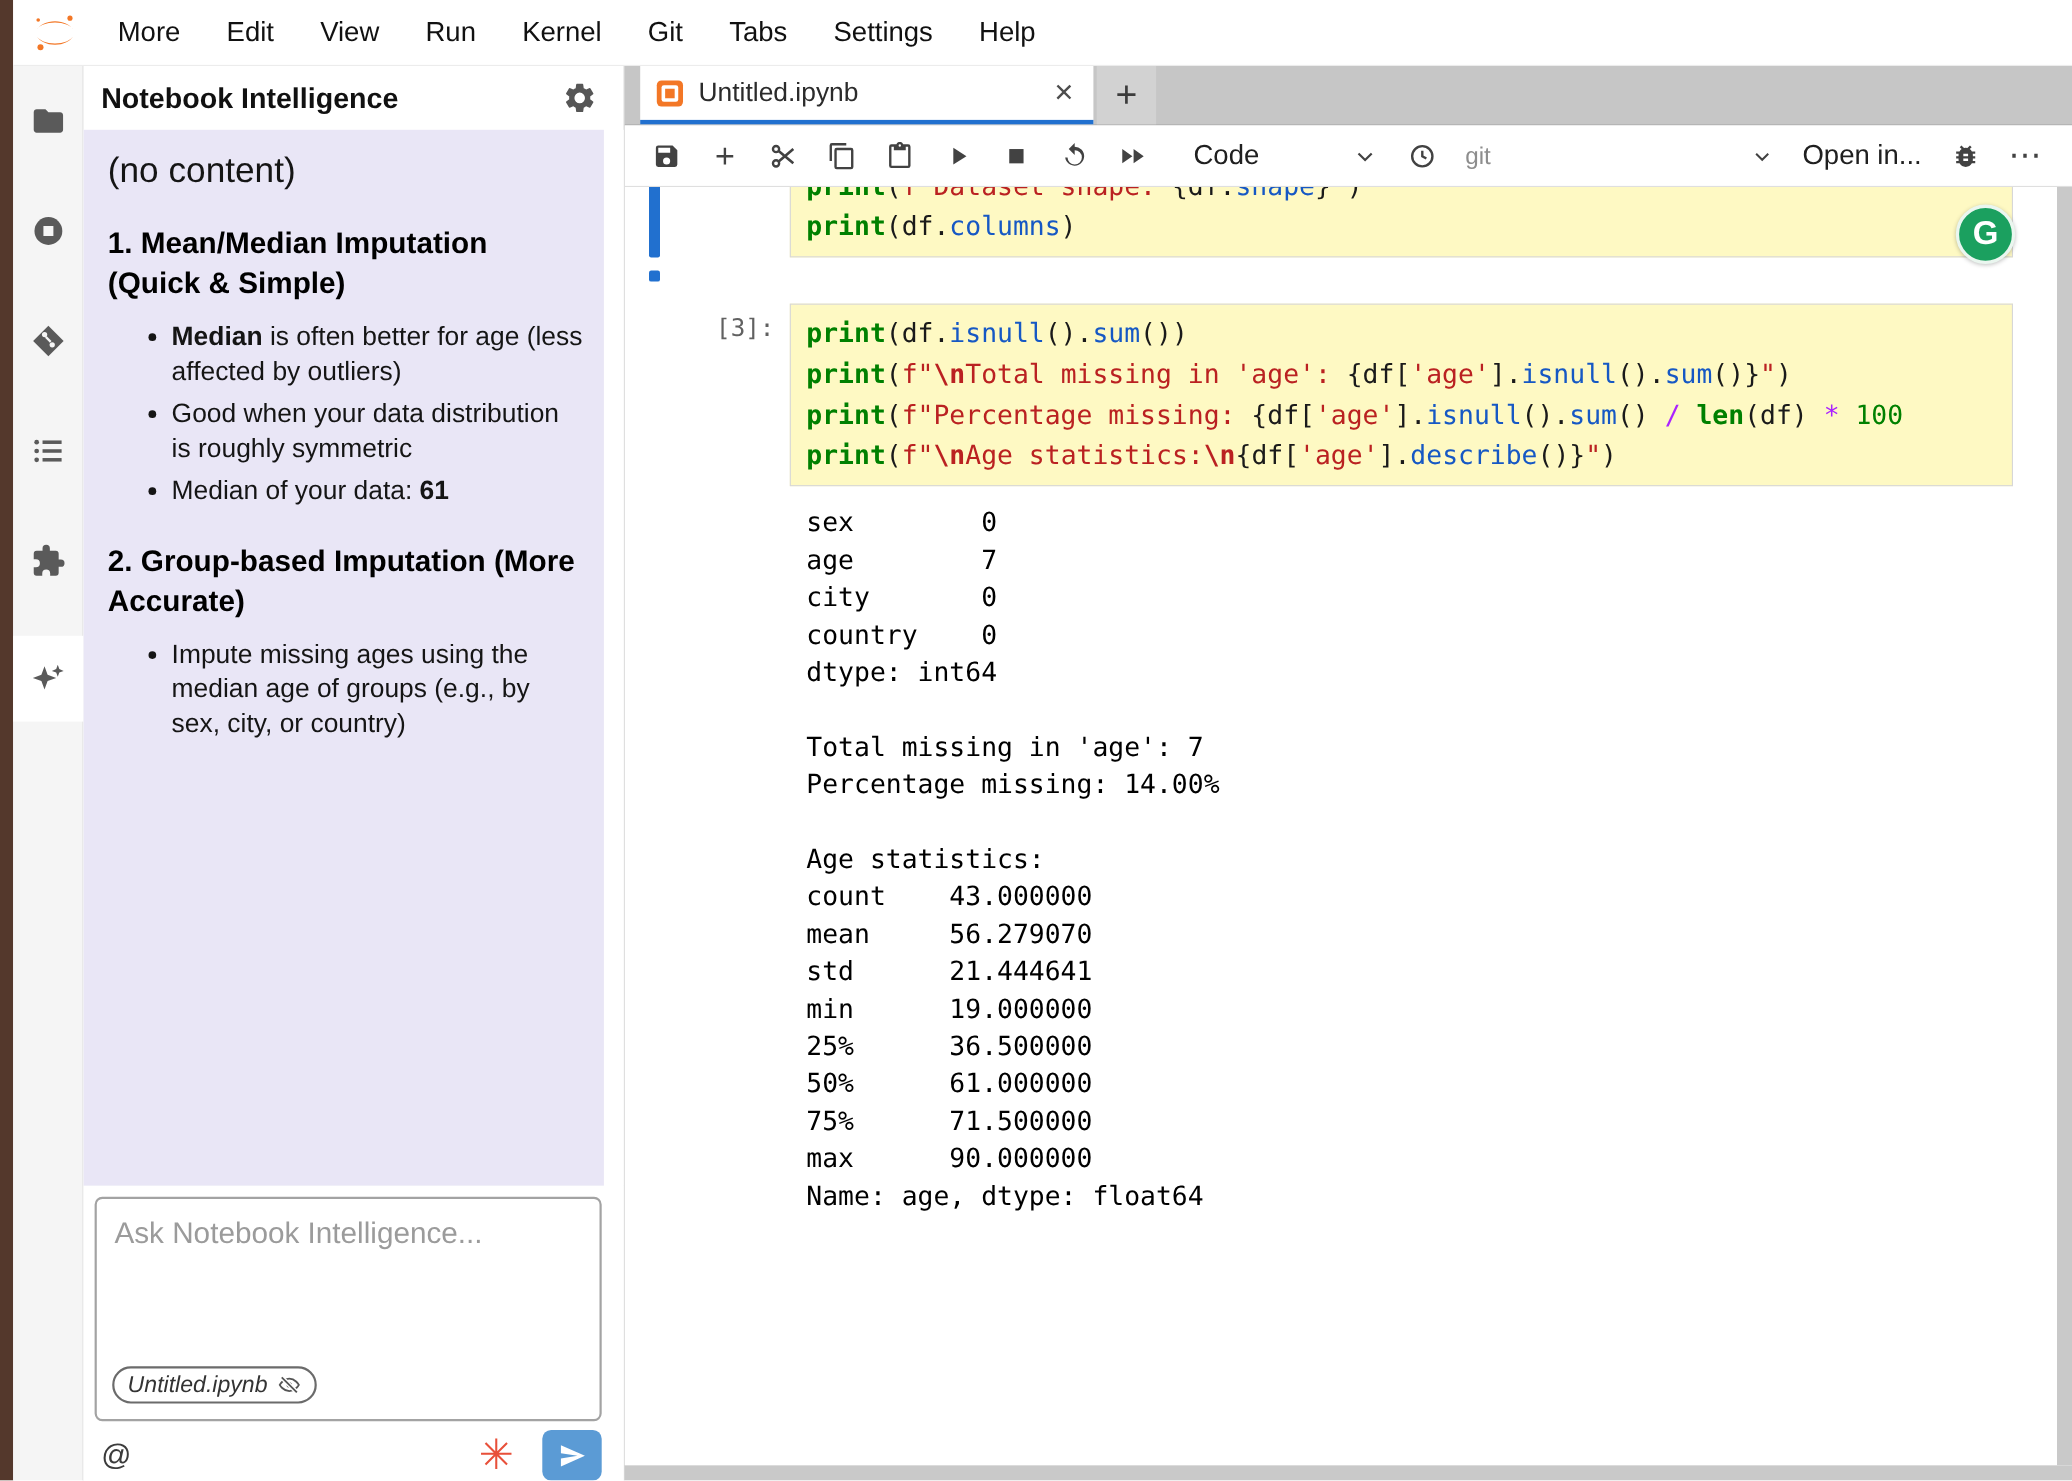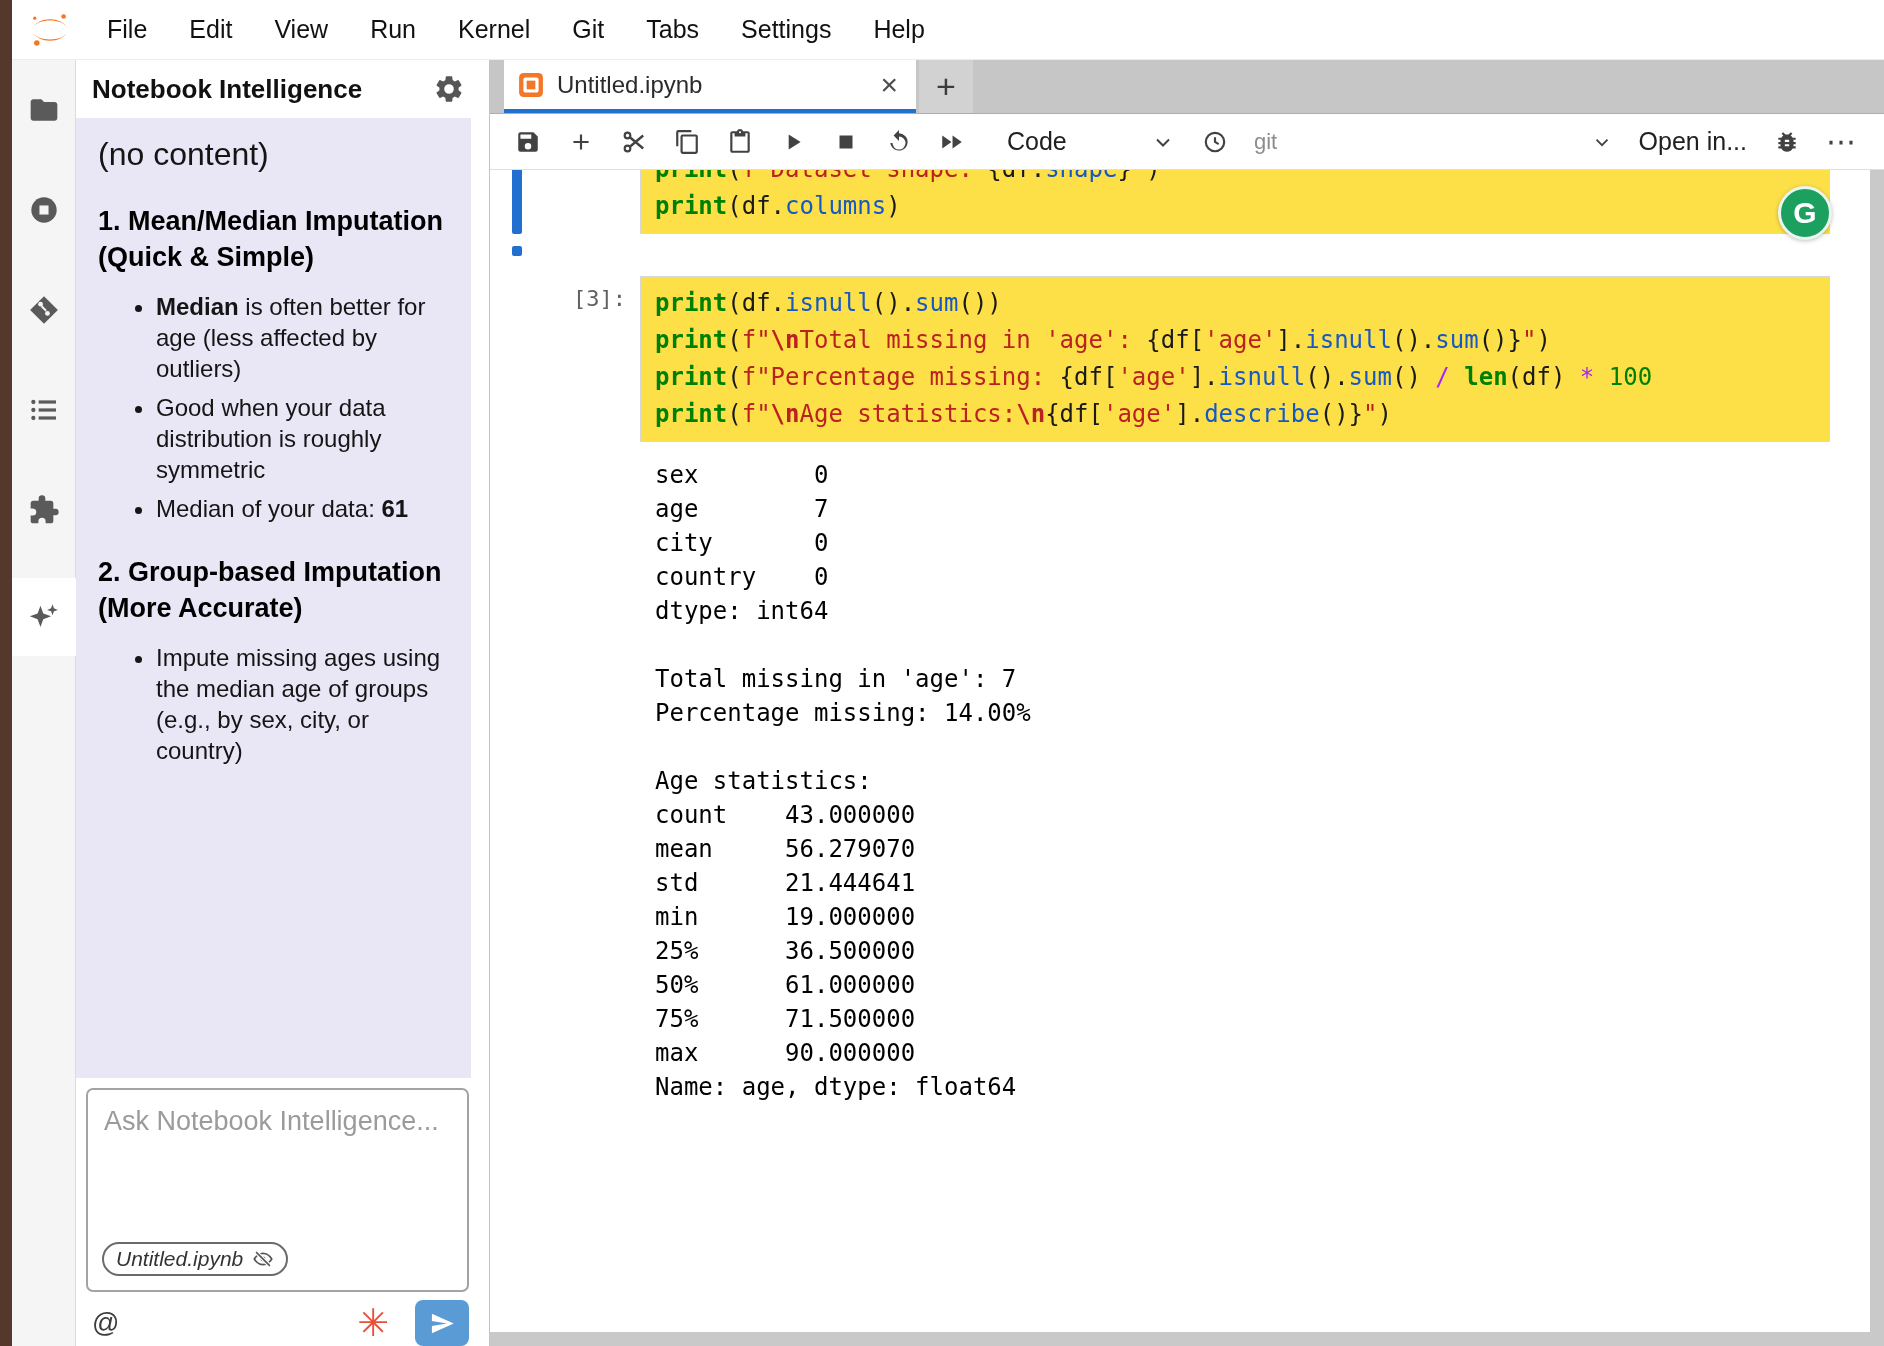--- a/index.html
+++ b/index.html
@@ -19,21 +19,21 @@
   .workspace { flex:1; display:flex; min-height:0; }
 
   
   .icon-sidebar { width:64px; flex:none; background:#f5f5f5; border-right:1px solid #ddd;
     display:flex; flex-direction:column; align-items:center; padding-top:32px; gap:64px; }
   .side-btn { width:36px; height:36px; display:flex; align-items:center; justify-content:center; }
   .side-btn svg { width:32px; height:32px; }
   .side-active { width:64px; background:#fff; padding:22px 0; display:flex; justify-content:center; margin-top:-14px; }
 
   
-  .ni-panel { width:414px; flex:none; background:#fff; border-right:1px solid #c4c4c4; display:flex; flex-direction:column; min-height:0; }
+  .ni-panel { width:492px; flex:none; background:#fff; border-right:1px solid #c4c4c4; display:flex; flex-direction:column; min-height:0; }
   .ni-header { height:58px; flex:none; display:flex; align-items:center; justify-content:space-between; padding:0 24px 0 16px; }
   .ni-title { font-size:26px; font-weight:bold; color:#111; }
   .ni-scroll { flex:1; min-height:0; display:flex; padding-right:18px; background:#fff; }
   .ni-messages { flex:1; background:#e9e6f6; padding:14px 18px 10px 22px; overflow:hidden; font-size:24px; color:#151515; }
   .nc-label { font-size:32px; margin:4px 0 20px; }
   .ni-p { line-height:33px; }
   .ni-h2 { font-size:32px; font-weight:800; line-height:45px; margin:36px 0 20px; color:#000; }
   .ni-h3 { font-size:27px; font-weight:bold; line-height:36px; margin:30px 0 14px; color:#000; }
   .ni-ul { margin:16px 0 6px; padding-left:58px; }
   .ni-ul li { line-height:31px; margin-bottom:8px; font-size:24px; }
@@ -72,21 +72,21 @@
   .nb-content { flex:1; min-height:0; position:relative; overflow:hidden; background:#fff; border-right:14px solid #c9c9c9; }
   .nb-bottom { height:14px; flex:none; background:#c9c9c9; }
   .nb-scroll { position:absolute; inset:0; overflow:hidden; padding-top:0; }
 
   .cell-row { display:flex; align-items:stretch; padding-left:22px; margin-bottom:12px; }
   .clipped { margin-top:-28px; }
   .collapser { width:10px; flex:none; background:#2170cf; border-radius:2px; }
   .collapser.ghost { background:transparent; }
   .prompt-col { width:118px; flex:none; text-align:right; padding:10px 14px 0 0;
     font-family:"DejaVu Sans Mono", monospace; font-size:22px; color:#616161; }
-  .cell-box { flex:1; margin-right:40px; background:#fde047; border:1px solid #d7d7d7; padding:8px 14px; }
+  .cell-box { flex:1; margin-right:40px; background:#fef9c3; border:1px solid #d7d7d7; padding:8px 14px; }
   .code-line { font-family:"DejaVu Sans Mono", monospace; font-size:24px; line-height:37px; white-space:pre; }
   .tk-kw { color:#008000; font-weight:bold; }
   .tk-str { color:#ba2121; }
   .tk-esc { color:#a81q1; }
   .tk-esc { color:#ba2121; font-weight:bold; }
   .tk-prop { color:#1658c4; }
   .tk-num { color:#008000; }
   .tk-op { color:#aa22ff; }
   .tk-pl { color:#1a1a1a; }
   .out-pre { flex:1; margin-right:40px; padding:4px 15px 0; font-family:"DejaVu Sans Mono", monospace;
@@ -106,21 +106,21 @@
   <div class="col">
 
     <div class="menubar">
       <svg class="jlogo" viewBox="0 0 32 32">
         <path d="M16 8.2c-5.6 0-10.3 2.4-12.2 5.8C5.5 11 10.4 9.1 16 9.1s10.5 1.9 12.2 4.9C26.3 10.6 21.6 8.2 16 8.2z" fill="#f37726"></path>
         <path d="M16 23.8c5.6 0 10.3-2.4 12.2-5.8-1.7 3-6.6 4.9-12.2 4.9S5.5 21 3.8 18C5.7 21.4 10.4 23.8 16 23.8z" fill="#f37726"></path>
         <circle cx="25.9" cy="6.2" r="1.7" fill="#f37726"></circle>
         <circle cx="6.4" cy="25.4" r="2" fill="#f37726"></circle>
         <circle cx="4.9" cy="7.4" r="1.2" fill="#f37726"></circle>
       </svg>
-      <span class="menu-item">File</span>
+      <span class="menu-item">More</span>
       <span class="menu-item">Edit</span>
       <span class="menu-item">View</span>
       <span class="menu-item">Run</span>
       <span class="menu-item">Kernel</span>
       <span class="menu-item">Git</span>
       <span class="menu-item">Tabs</span>
       <span class="menu-item">Settings</span>
       <span class="menu-item">Help</span>
     </div>
 

